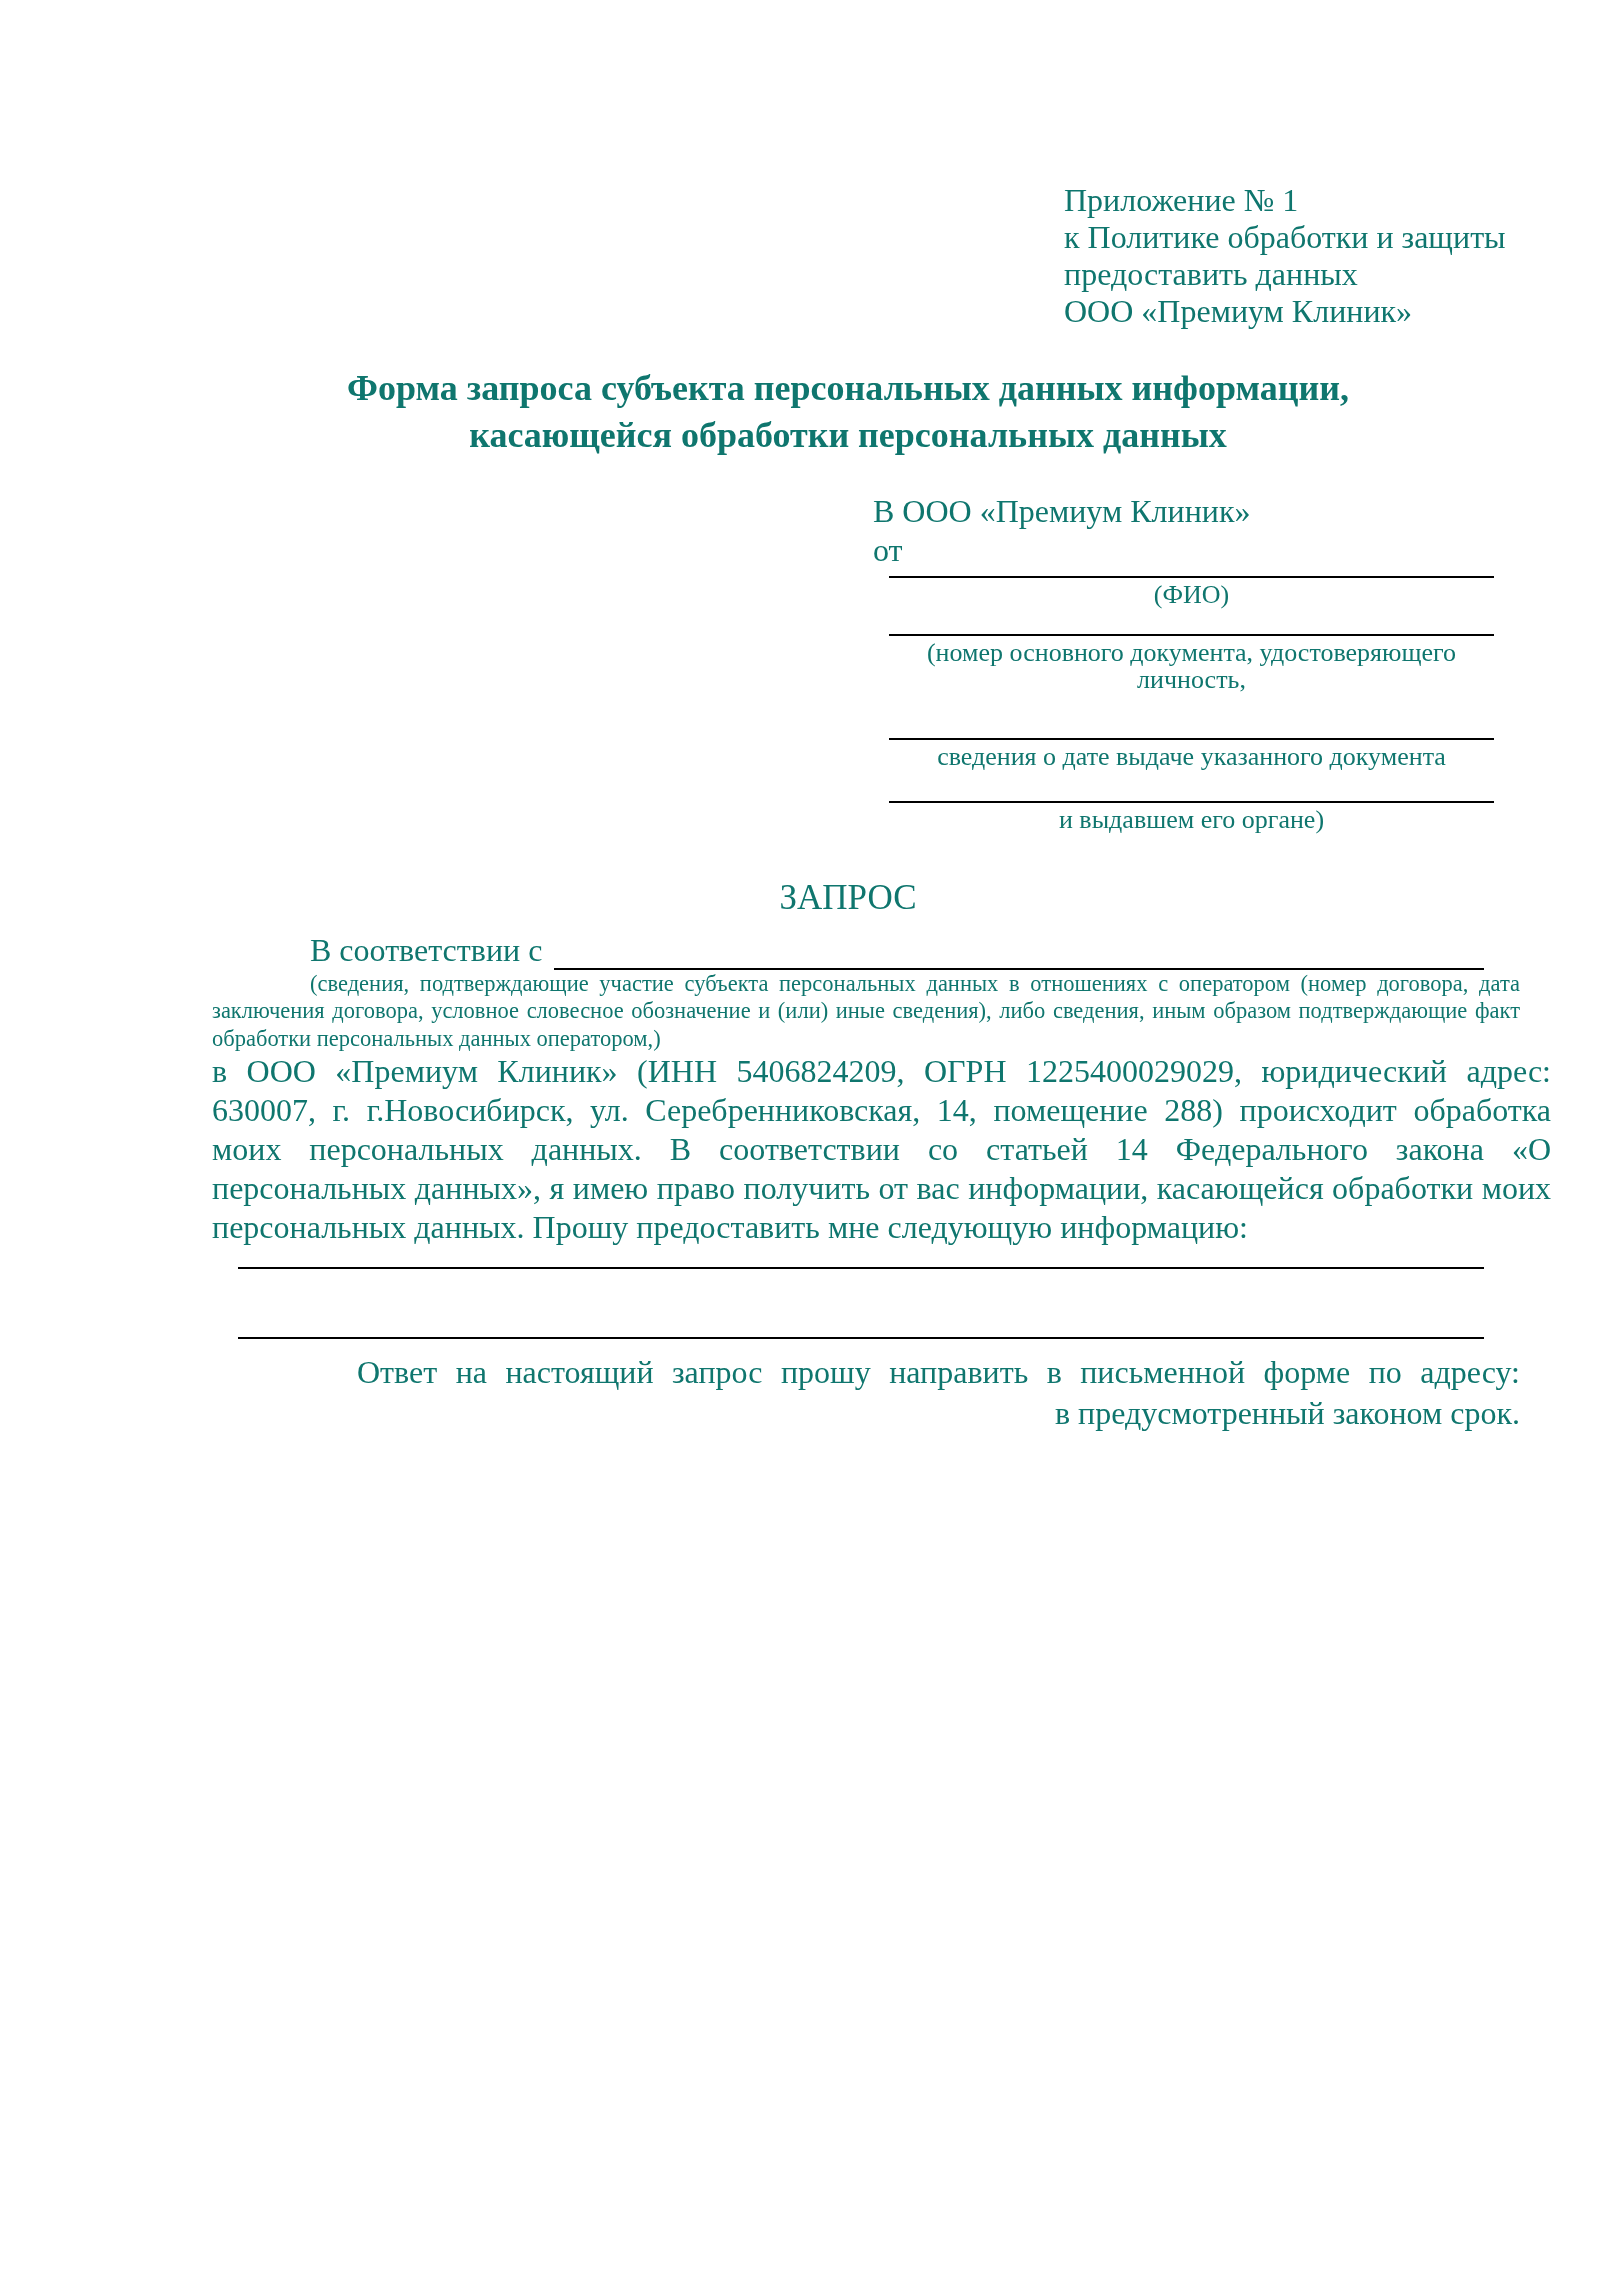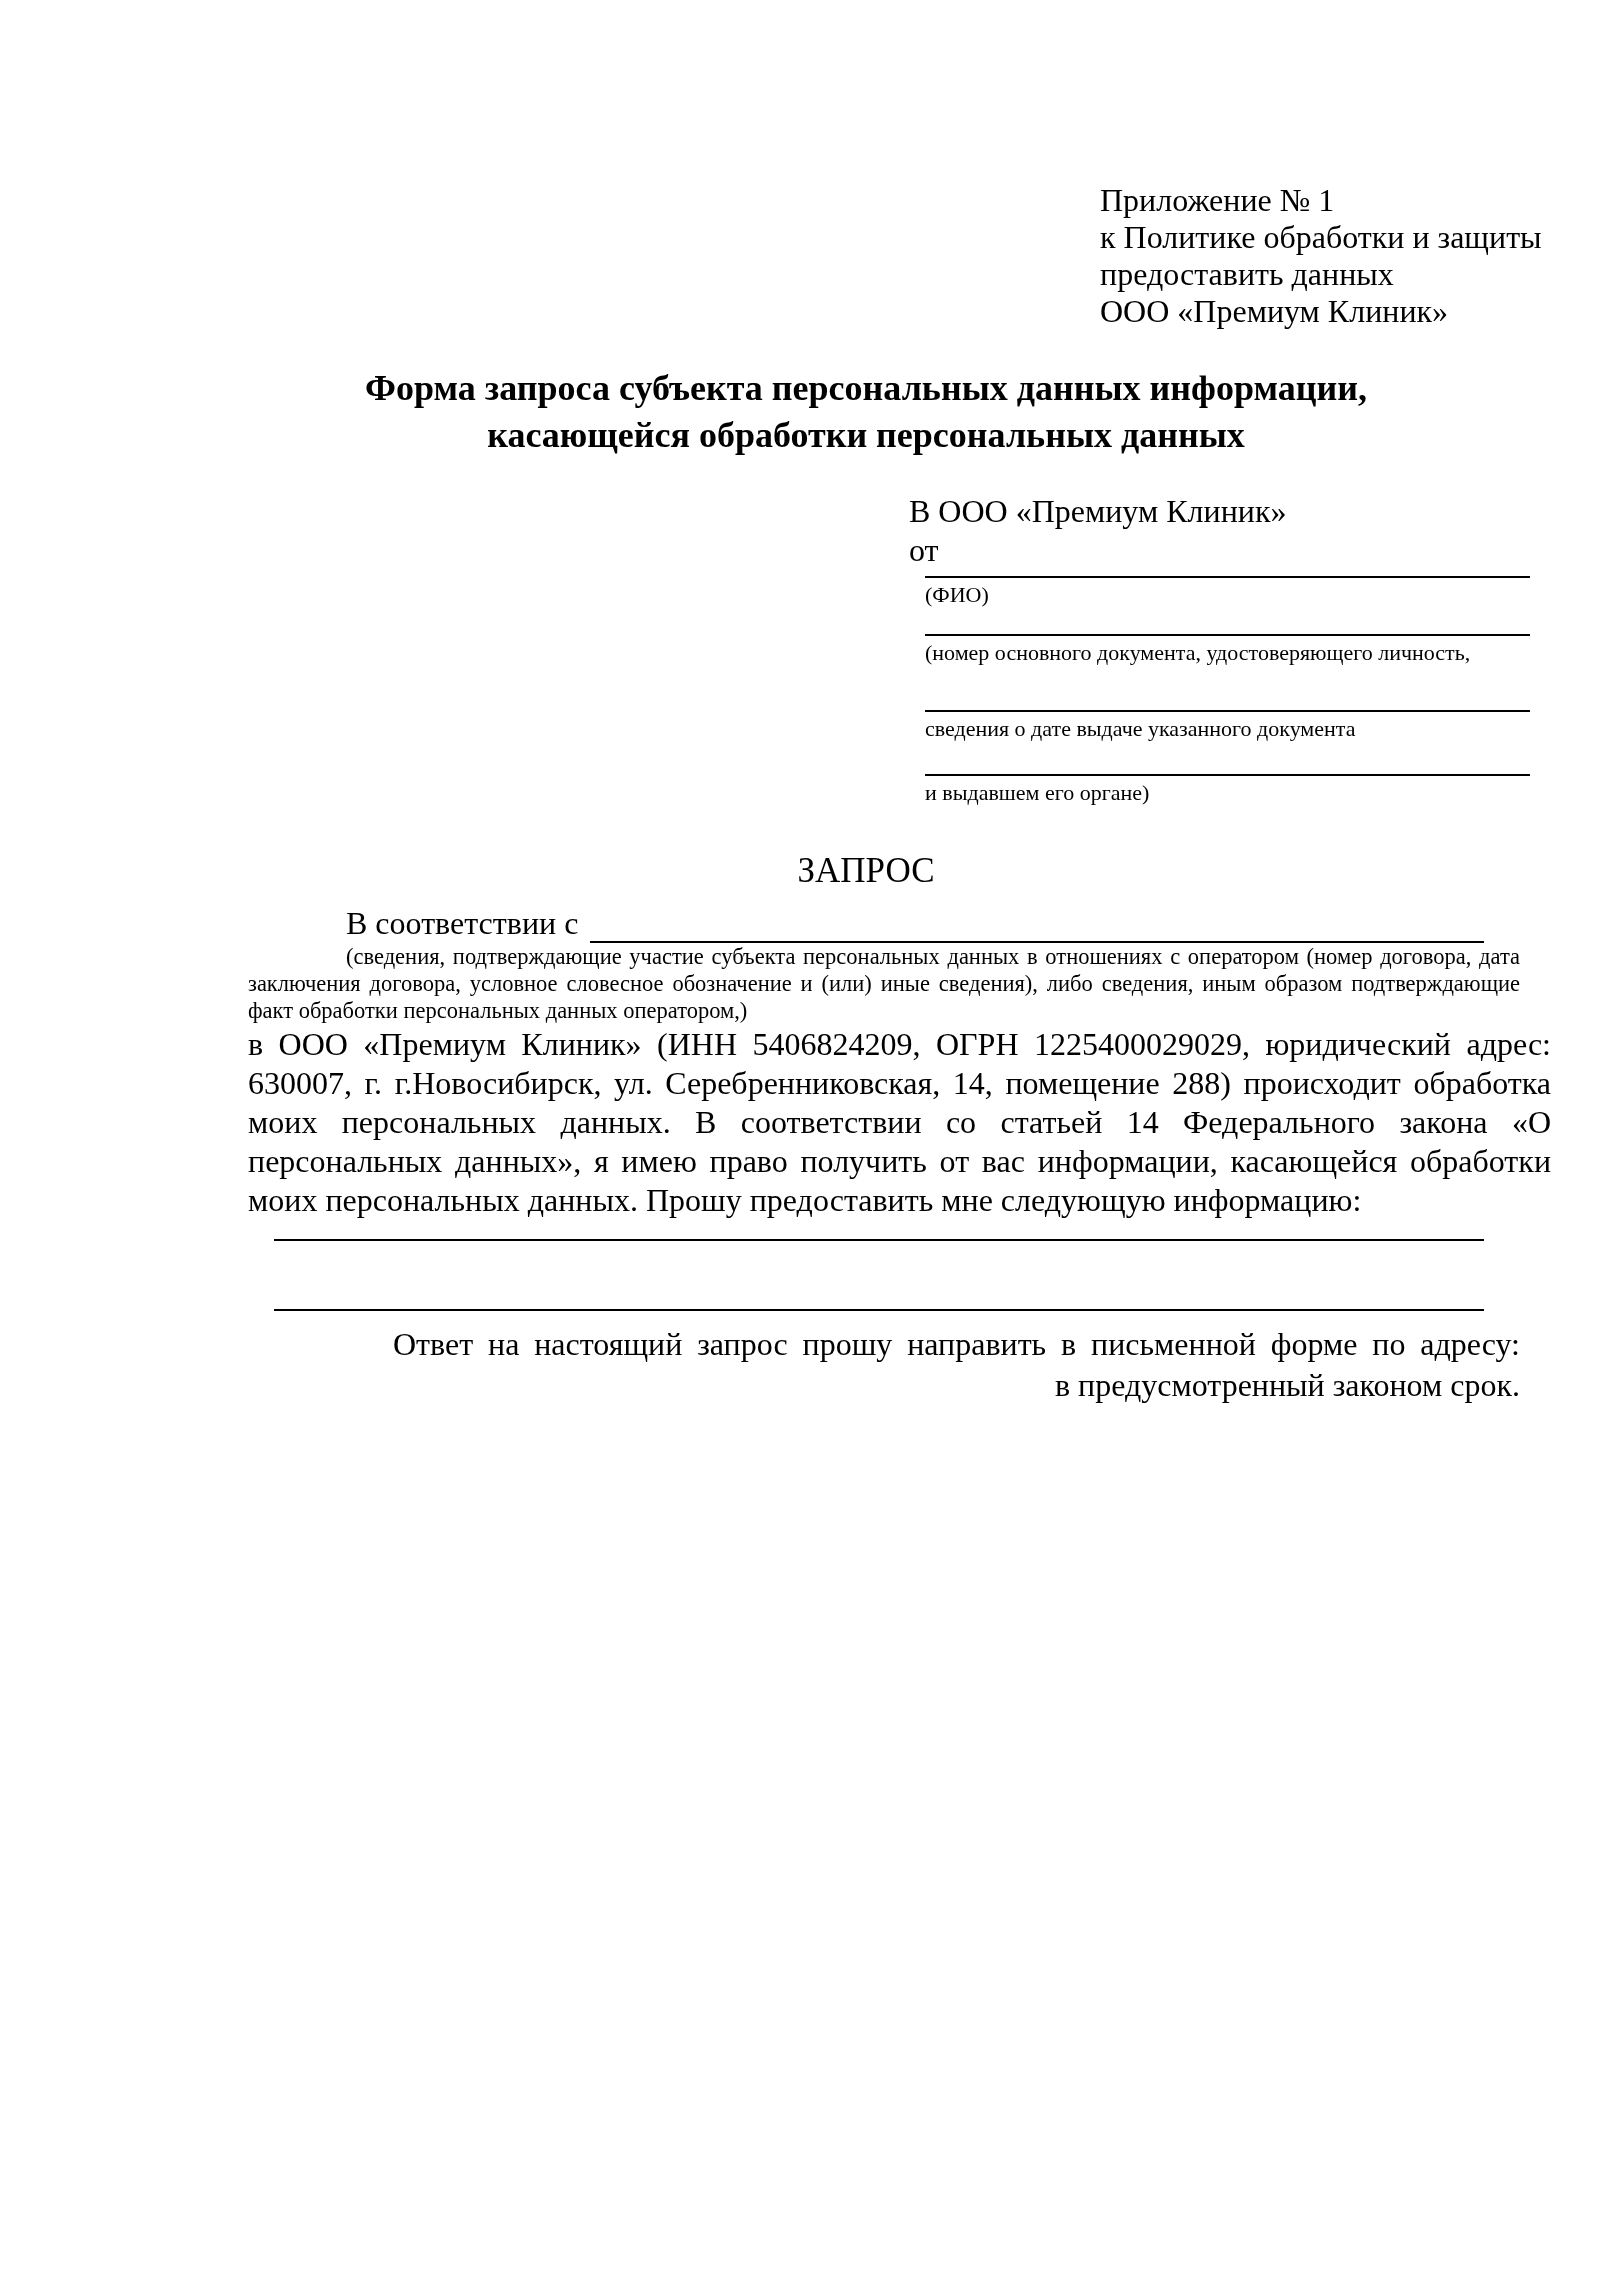--- a/index.html
+++ b/index.html
@@ -2,26 +2,25 @@
 <html lang="ru"><head>
 <meta charset="utf-8">
 <style>
   * { box-sizing: border-box; margin: 0; padding: 0; }
   html, body { background: #ffffff; }
   .page {
     position: relative;
     width: 1621px;
     height: 2294px;
     background: #ffffff;
-    color: #000000;
+    color: #0f766e;
     font-family: "Liberation Serif", "DejaVu Serif", serif;
     font-size: 32px;
     line-height: 39px;
     overflow: hidden;
-    padding-left: 36px;
   }
   
   .appendix { padding-top: 182px; margin-left: 1064px; }
   .appendix div { line-height: 37px; }
 
   
   .doc-title {
     margin: 35px 137px 0 212px;
     text-align: center;
     font-weight: bold;
@@ -30,23 +29,23 @@
   }
 
   
   .addressee { margin: 33px 0 0 873px; }
   .addressee div { line-height: 39px; }
 
   
   .fio-block {
     margin-left: 889px;
     width: 605px;
-    font-size: 22px;
+    font-size: 26px;
     line-height: 27.4px;
-    text-align: left;
+    text-align: center;
   }
   .fill-line { border-bottom: 2.9px solid #000; }
   .fl-1 { height: 7.8px; }
   .fl-2 { height: 28px; }
   .fl-3 { height: 46px; }
   .fl-4 { height: 33px; }
   .fio-block .caption { margin-top: 2.9px; }
 
   
   .zapros {

